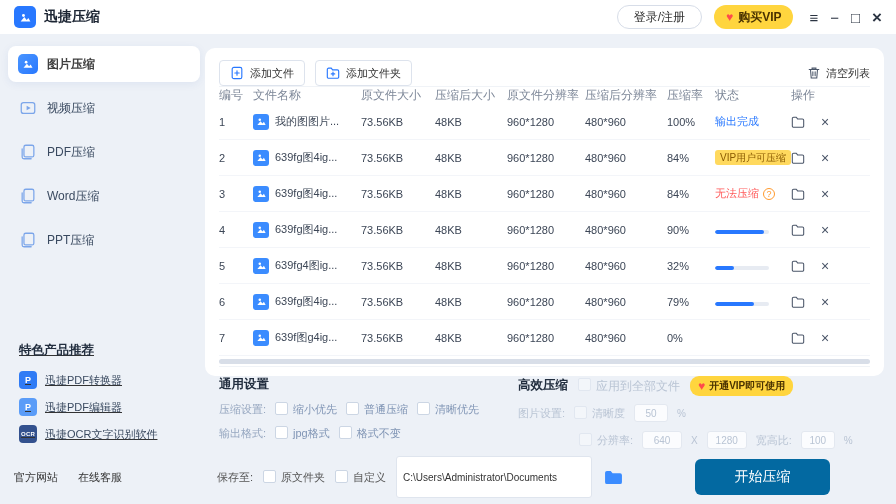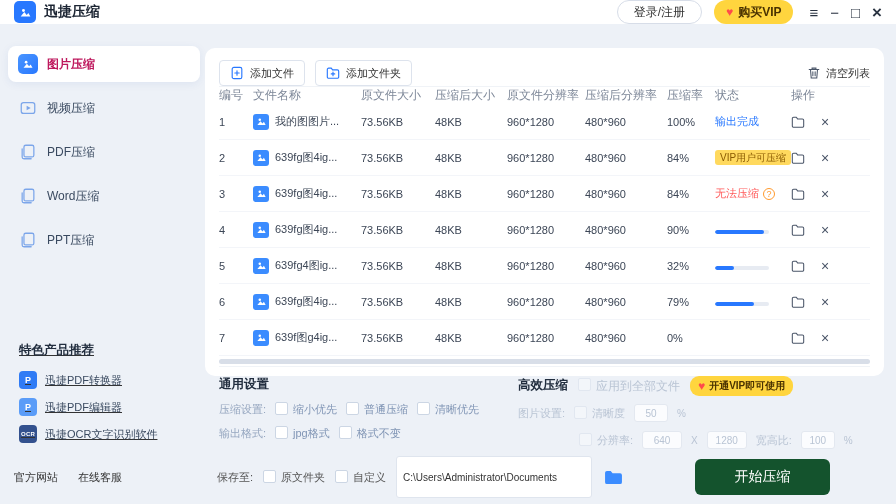--- a/index.html
+++ b/index.html
@@ -4,40 +4,40 @@
 <style>
   * { margin:0; padding:0; box-sizing:border-box; }
   body {
     width:896px; height:504px; overflow:hidden; position:relative;
     font-family:"Liberation Sans","DejaVu Sans",sans-serif;
     background:#edf1f7; color:#333; font-size:12px;
   }
   .app { position:absolute; inset:0; }
 
   
-  .topbar { position:absolute; top:0; left:0; right:0; height:24px; background:#fff;
+  .topbar { position:absolute; top:0; left:0; right:0; height:34px; background:#fff;
     display:flex; align-items:center; padding:0 14px; }
   .logo { width:22px; height:22px; border-radius:5px; background:#2878ff;
     display:flex; align-items:center; justify-content:center; }
   .app-title { font-size:14px; font-weight:bold; color:#1c2533; margin-left:8px; }
   .tspacer { flex:1; }
   .login-btn { height:24px; padding:0 16px; border:1px solid #d7dde8; border-radius:13px;
     background:#fff; font-size:12px; color:#333; display:flex; align-items:center; margin-right:12px; cursor:pointer; }
   .vip-btn { height:24px; padding:0 12px; border-radius:13px; background:#ffd53e;
     font-size:12px; color:#4a3200; font-weight:bold; display:flex; align-items:center; gap:5px; cursor:pointer; }
   .heart { color:#ff4b4b; font-size:12px; }
   .winctl { display:flex; align-items:center; gap:12px; margin-left:16px; color:#2b3442; }
   .winctl span { font-size:15px; line-height:1; cursor:pointer; }
   .winctl .close { font-size:17px; font-weight:bold; }
 
   
   .sidebar { position:absolute; top:46px; left:8px; width:192px; }
   .nav-item { height:36px; margin-bottom:8px; border-radius:8px; display:flex; align-items:center;
     gap:9px; padding:0 10px; font-size:12px; color:#3a4a60; cursor:pointer; }
-  .nav-item.active { background:#fff; box-shadow:0 2px 8px rgba(40,80,160,.08); font-weight:bold; color:#be185d; }
+  .nav-item.active { background:#fff; box-shadow:0 2px 8px rgba(40,80,160,.08); font-weight:bold; color:#404040; }
   .nav-ic-filled { width:20px; height:20px; border-radius:5px; background:linear-gradient(135deg,#4a95ff,#2878ff);
     display:flex; align-items:center; justify-content:center; }
   .nav-ic { width:20px; height:20px; display:flex; align-items:center; justify-content:center; }
 
   .products { position:absolute; top:342px; left:19px; width:185px;text-decoration:underline; }
   .prod-title { font-size:12.5px; font-weight:bold; color:#222e3f; margin-bottom:12px; }
   .prod-item { display:flex; align-items:center; gap:8px; margin-bottom:9px; font-size:11px; color:#3a4a60; cursor:pointer; }
   .prod-ic { width:18px; height:18px; border-radius:4px; color:#fff; font-weight:bold; font-size:9px;
     display:flex; align-items:center; justify-content:center; flex:0 0 18px; }
   .prod-ic-0 { background:#2f7bf5; }
@@ -98,21 +98,21 @@
 
   
   .bottombar { position:absolute; left:0; right:12px; top:458px; height:38px; display:flex; align-items:center; }
   .foot-links { width:205px; padding-left:14px; display:flex; gap:20px; font-size:11px; color:#333; }
   .foot-links span { cursor:pointer; }
   .save-zone { display:flex; align-items:center; gap:10px; padding-left:12px; font-size:11px; color:#555; }
   .path-in { width:196px; height:42px; border:1px solid #dfe5ee; border-radius:3px; padding:0 6px;
     font-size:10px; color:#333; font-family:inherit; background:#fff; }
   .folder-btn { display:flex; align-items:center; cursor:pointer; margin-left:2px; }
   .bspacer { flex:1; }
-  .start-btn { width:135px; height:36px; background:#14532d; border:none; border-radius:6px; color:#fff;
+  .start-btn { width:135px; height:36px; background:#0369a1; border:none; border-radius:6px; color:#fff;
     font-size:14px; font-family:inherit; cursor:pointer; margin-right:54px; }
 </style>
 </head>
 <body>
 
 <div class="app">
 
   <div class="topbar">
     <div class="logo">
       <svg viewBox="0 0 16 16" width="13" height="13">

